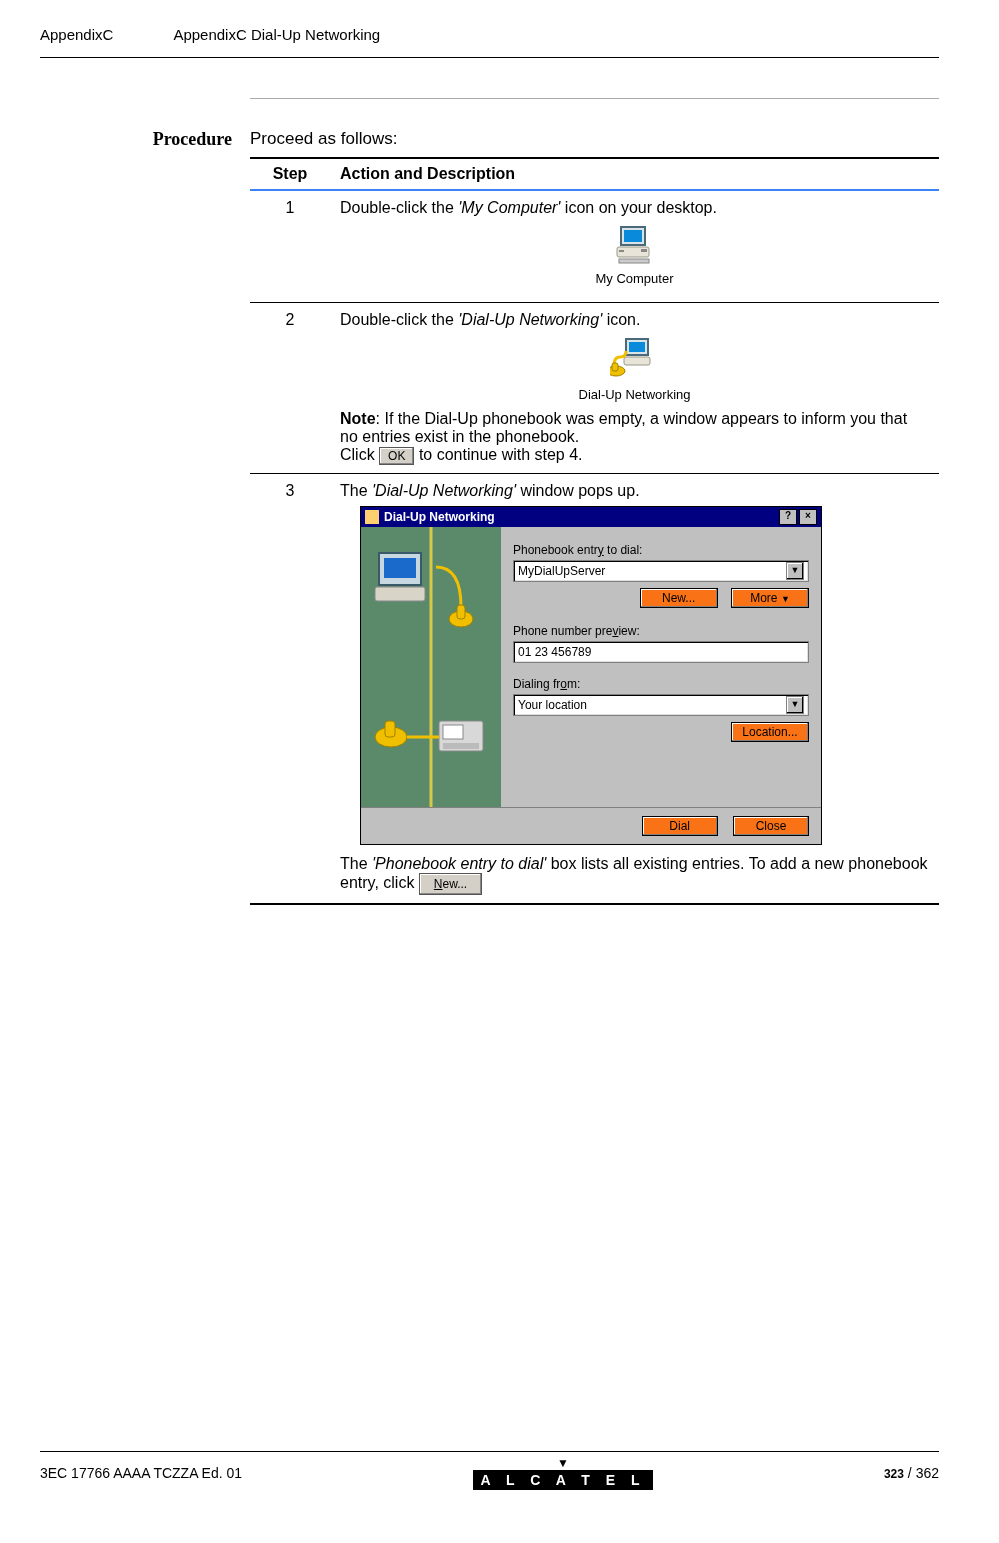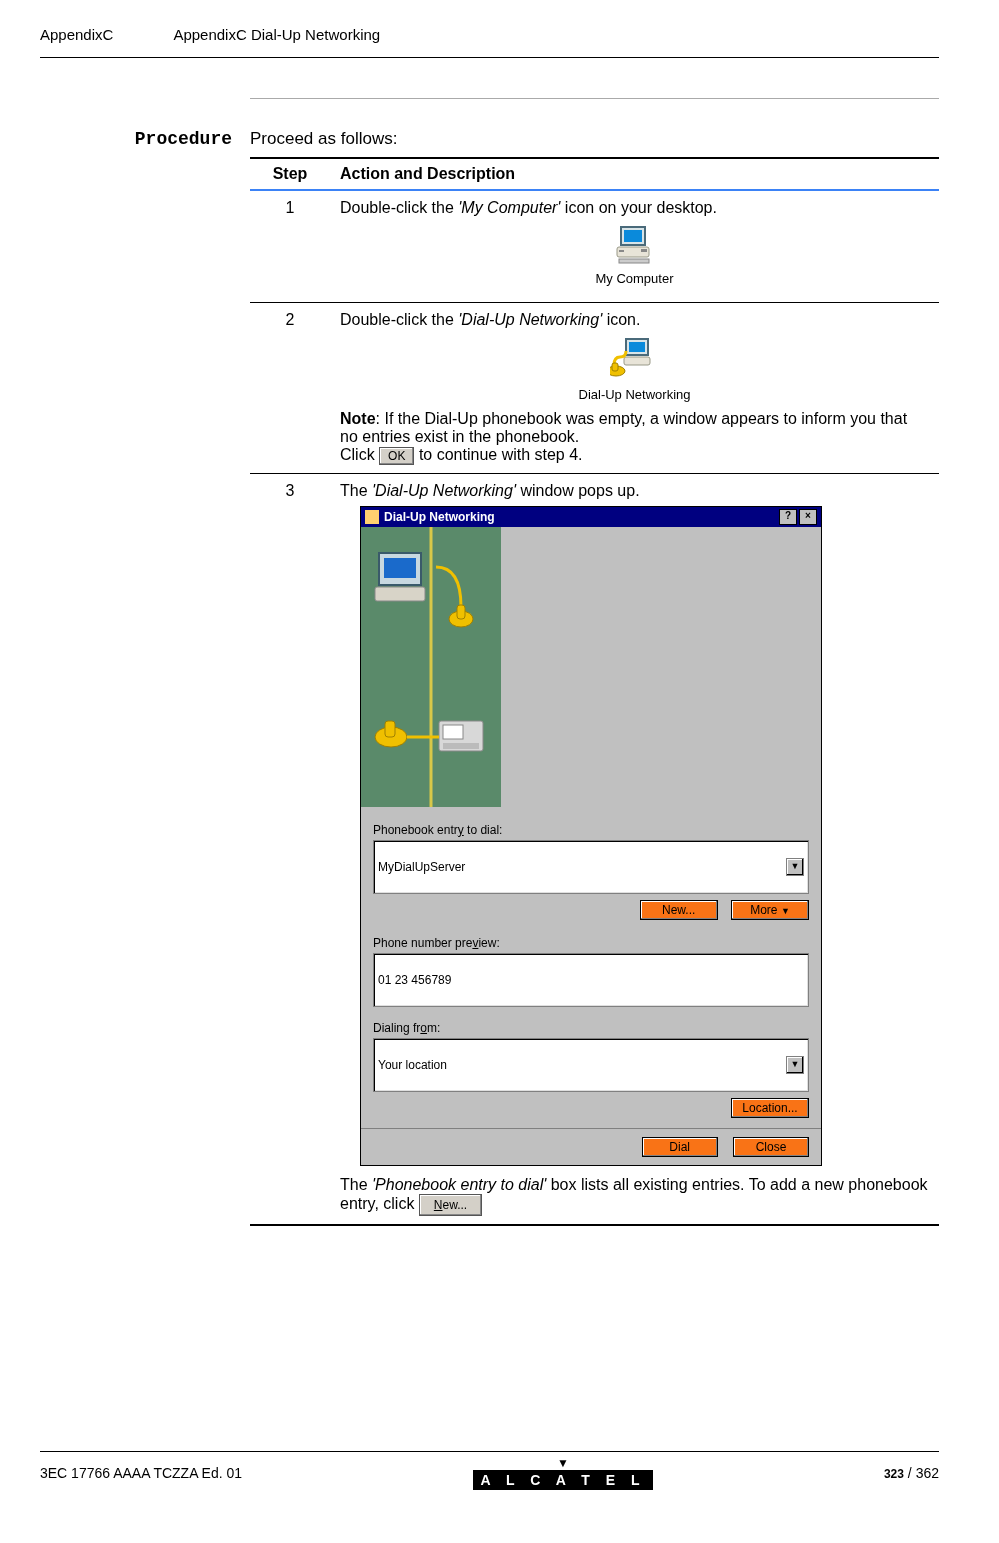--- a/index.html
+++ b/index.html
@@ -48,21 +48,21 @@
     display: flex;
     margin-top: 30px;
   }
   .proc-label {
     width: 210px;
     text-align: right;
     font-weight: bold;
     font-size: 18px;
     padding-right: 18px;
     box-sizing: border-box;
-    font-family: Liberation Mono, monospace;
+    font-family: Liberation Serif, serif;
   }
   .proc-content {
     flex: 1;
     font-size: 17px;
   }
   .intro {
     margin-bottom: 8px;
   }
   table.steps {
     border-collapse: collapse;
@@ -123,21 +123,20 @@
   }
   .titlebar .ticon { width: 14px; height: 14px; background: #ffd070; margin-right: 5px; display:inline-block;}
   .titlebar .spacer { flex: 1; }
   .titlebar .tbtn {
     width: 16px; height: 14px; background:#c0c0c0; border:1px solid #000;
     margin-left:2px; text-align:center; font-size:10px; line-height:12px; font-weight:bold; color:#000;
   }
   .win-body {
     display: flex;
     padding: 0;
-    flex-direction: column;
   }
   .win-left {
     width: 140px;
     background: #4a7a5a;
     background: linear-gradient(#6c9a7c, #3a5a4a);
     min-height: 280px;
     position: relative;
   }
   .win-right {
     flex: 1;
@@ -145,21 +144,21 @@
   }
   .field-label { margin-top: 6px; }
   .field-label .ul { text-decoration: underline; }
   .combo, .textbox {
     display: flex;
     border: 1px solid #808080;
     background: #fff;
     box-shadow: inset 1px 1px #000, inset -1px -1px #dfdfdf;
     height: 20px;
     align-items: center;
-    padding: 16px 4px;
+    padding: 0 4px;
     margin-top: 3px;
   }
   .combo .val { flex:1; font-size:12px; }
   .combo .arrow {
     width: 16px; height: 16px; background:#c0c0c0; border:1px solid #808080;
     text-align:center; line-height:14px; font-size:9px;
     box-shadow: inset -1px -1px #000, inset 1px 1px #fff;
   }
   .btn {
     display:inline-block;

